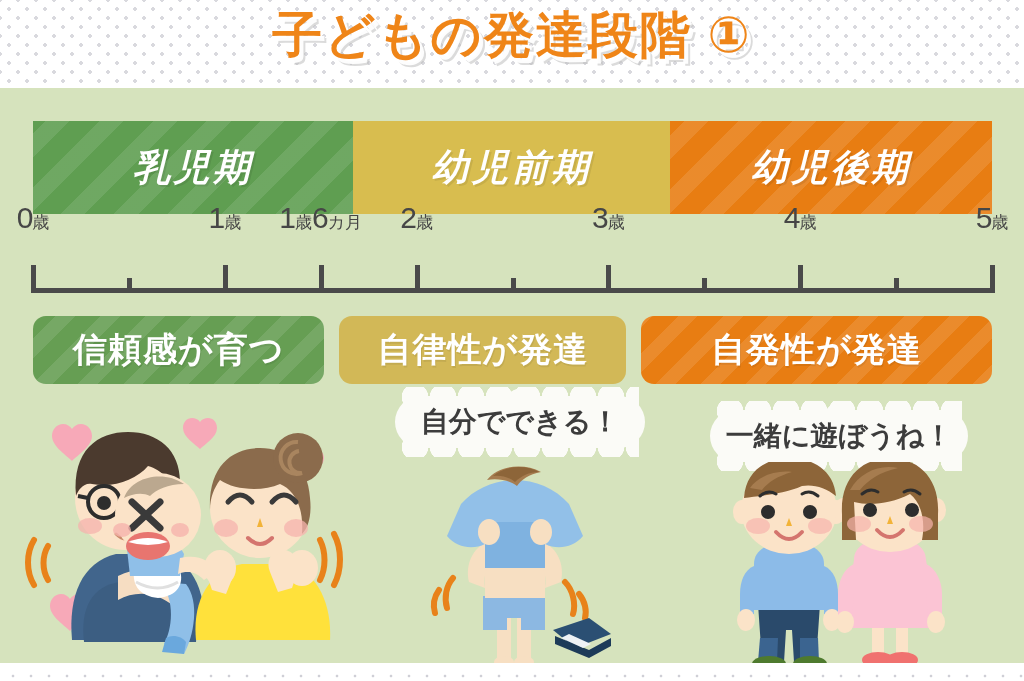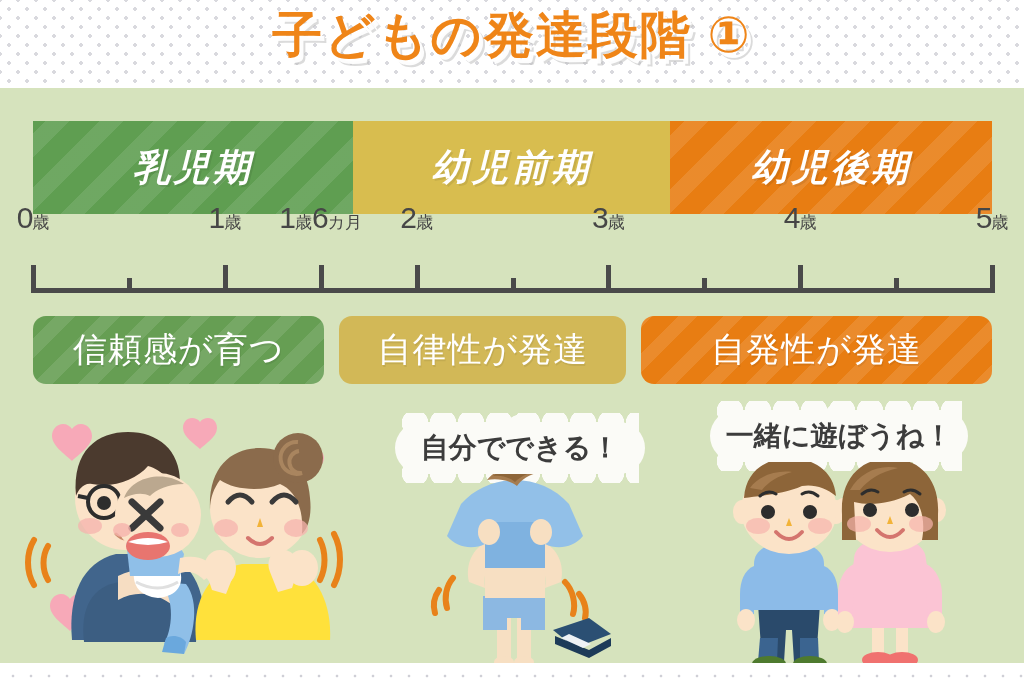--- a/index.html
+++ b/index.html
@@ -177,21 +177,21 @@
     height: 68px;
     border-radius: 13px;
     display: flex;
     align-items: center;
     justify-content: center;
     overflow: hidden;
   }
   .pill span {
     color: #ffffff;
     font-size: 34px;
-    font-weight: 400;
+    font-weight: 700;
     letter-spacing: 1px;
     white-space: nowrap;
     text-shadow: 1px 2px 0 rgba(0,0,0,0.07);
     text-align: center;
   }
   .pill.green {
     width: 310px;
     background:
       repeating-linear-gradient(-45deg,
         rgba(255,255,255,0.10) 0px, rgba(255,255,255,0.10) 14px,
@@ -254,21 +254,21 @@
     z-index: 3;
   }
   .bubble-body {
     position: absolute;
     left: 0; top: 0;
     width: 100%; height: 100%;
     background: #fbfbf7;
     border-radius: 26px;
     z-index: 1;
   }
-  #bubble-1 { left: 395px; top: 334px; width: 250px; height: 52px; }
+  #bubble-1 { left: 395px; top: 308px; width: 250px; height: 52px; }
   #bubble-2 { left: 710px; top: 322px; width: 258px; height: 52px; }
 
   
   .illus { position: absolute; }
   #illus-1 { left: 20px; top: 322px; width: 330px; height: 260px; }
   #illus-2 { left: 425px; top: 370px; width: 230px; height: 215px; }
   #illus-3 { left: 700px; top: 368px; width: 290px; height: 218px; }
 </style>
 </head>
 <body>

